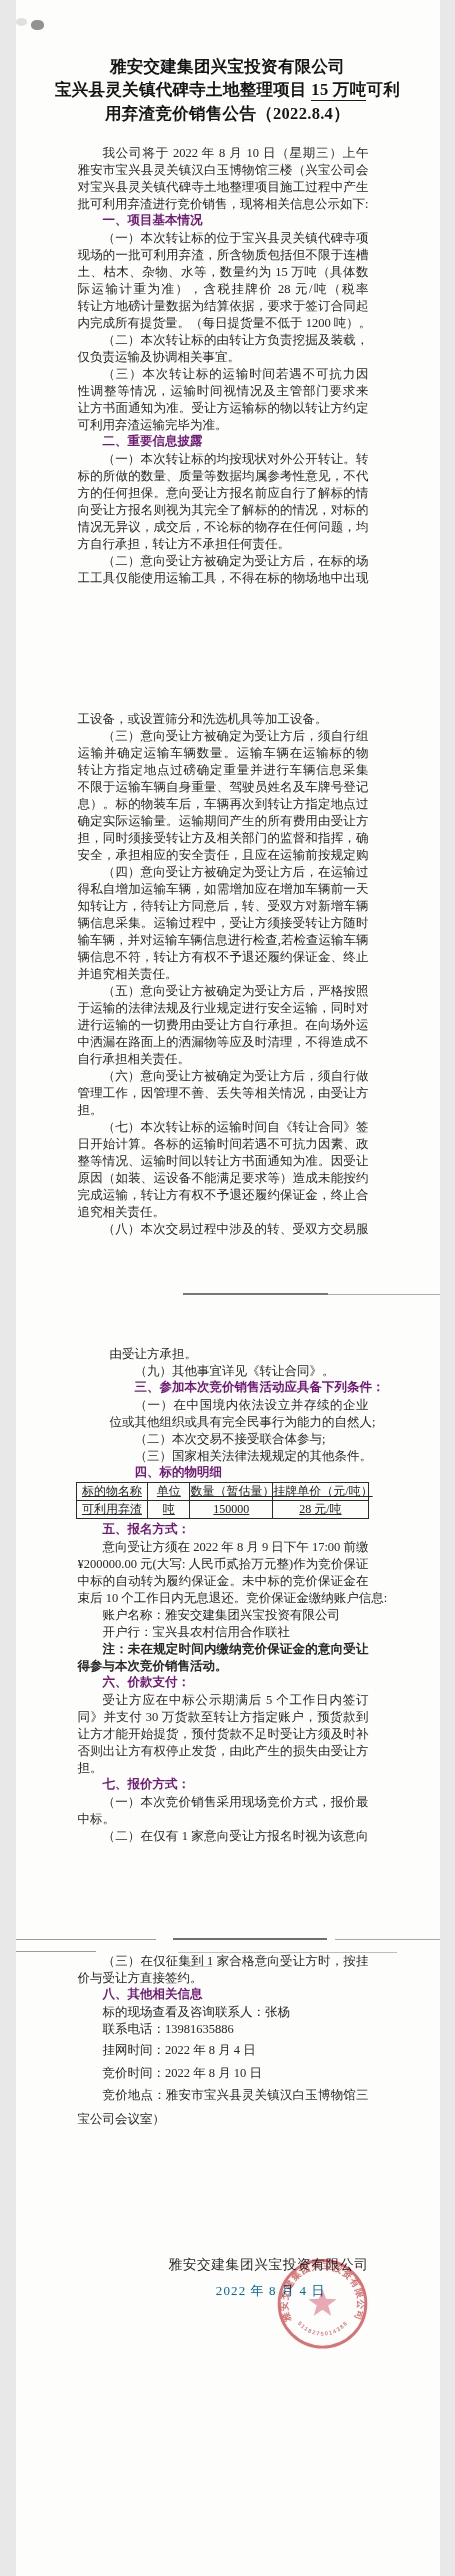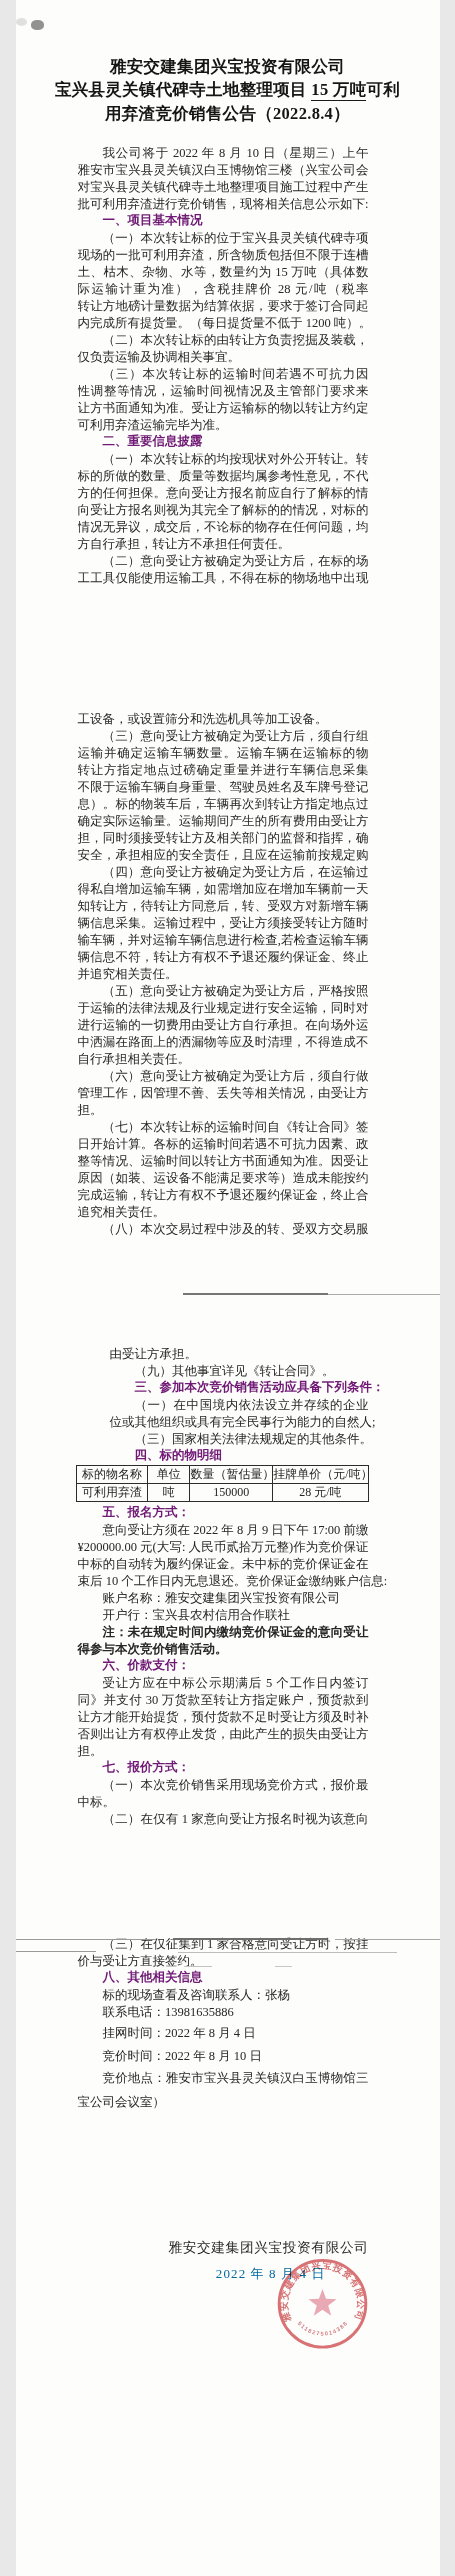--- a/index.html
+++ b/index.html
@@ -14,21 +14,21 @@
   #page1{margin-top:19.4px;}
   #page2{margin-top:124px;}
   #page3a{margin-top:108px;margin-left:32px;}
   #page4{margin-top:108px;}
   .ln{font-size:12.5px;line-height:17px;height:17px;white-space:nowrap;color:#272727;}
   .p,.pi,.bpi{text-align:justify;text-align-last:justify;white-space:normal;overflow:hidden;}
   .pi,.pie,.bpi,.h{text-indent:2em;}
   .h{font-family:Liberation Mono, monospace;font-weight:700;color:#701a75;}
   .bpi,.bpe{font-family:"Liberation Sans",sans-serif;font-weight:700;}
   
-  .tbl-wrap{padding:0 71px 0 60px;}
+  .tbl-wrap{padding:0 71px 0 60px;text-decoration:underline;}
   table{border-collapse:collapse;width:100%;table-layout:fixed;}
   th,td{border:0.9px solid #2c2c2c;font-size:12px;font-weight:400;text-align:center;
         height:16.5px;padding:0;font-family:"Liberation Serif",serif;color:#242424;white-space:nowrap;}
   col.c1{width:24.6%;} col.c2{width:14.4%;} col.c3{width:28.4%;} col.c4{width:32.6%;}
   
   .sig-company{margin-top:128px;padding-right:71px;text-align:right;font-size:13.7px;line-height:17px;letter-spacing:0.6px;color:#2a2a2a;}
   .sig-date{margin-top:9px;padding-right:114px;text-align:right;font-size:13px;line-height:17px;letter-spacing:1.1px;color:#0369a1;}
   
   #seal{position:absolute;left:258px;top:2254px;width:97px;height:100px;opacity:.82;mix-blend-mode:multiply;}
   
@@ -123,20 +123,21 @@
       <div class="ln pe">追究相关责任。</div>
       <div class="ln pi">（八）本次交易过程中涉及的转、受双方交易服务费均</div>
     </section>
 
   <section id="page3a" class="sec">
       <div class="ln pe">由受让方承担。</div>
       <div class="ln pie">（九）其他事宜详见《转让合同》。</div>
       <div class="ln h">三、参加本次竞价销售活动应具备下列条件：</div>
       <div class="ln pi">（一）在中国境内依法设立并存续的企业法人或事业单</div>
       <div class="ln pe">位或其他组织或具有完全民事行为能力的自然人;</div>
+      <div class="ln pie">（二）本次交易不接受联合体参与;</div>
       <div class="ln pie">（三）国家相关法律法规规定的其他条件。</div>
       <div class="ln h">四、标的物明细</div>
     </section>
 
   <div class="tbl-wrap">
     <table>
       <colgroup>
           <col class="c1">
           <col class="c2">
           <col class="c3">

